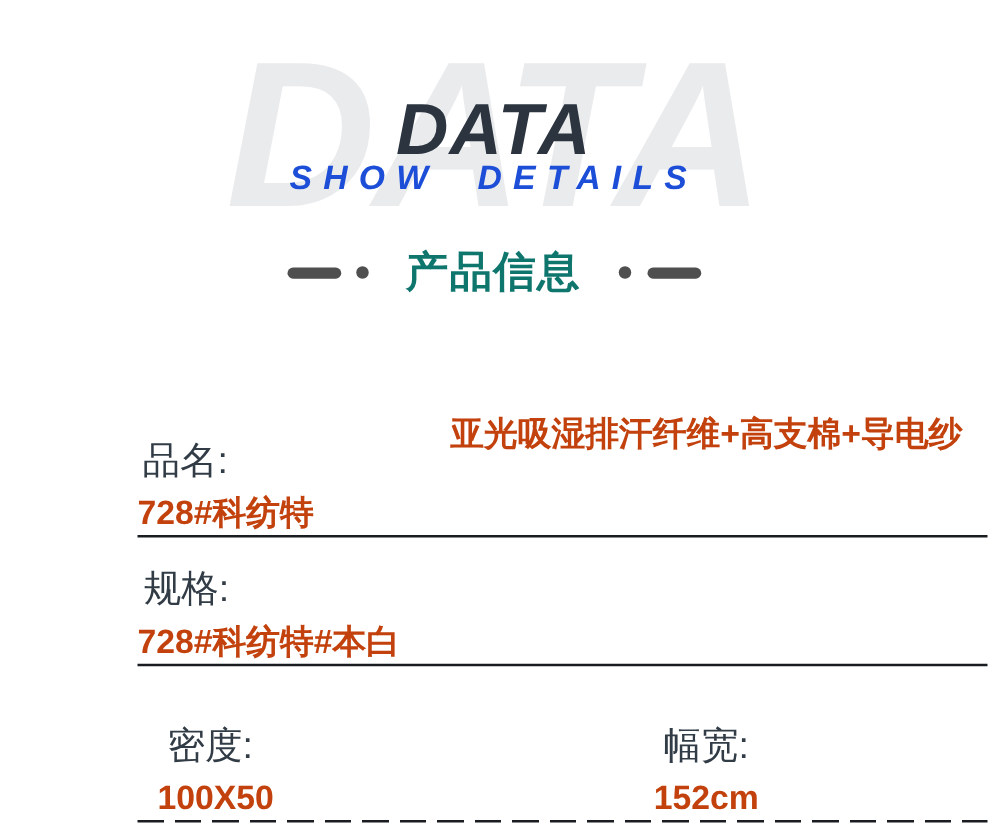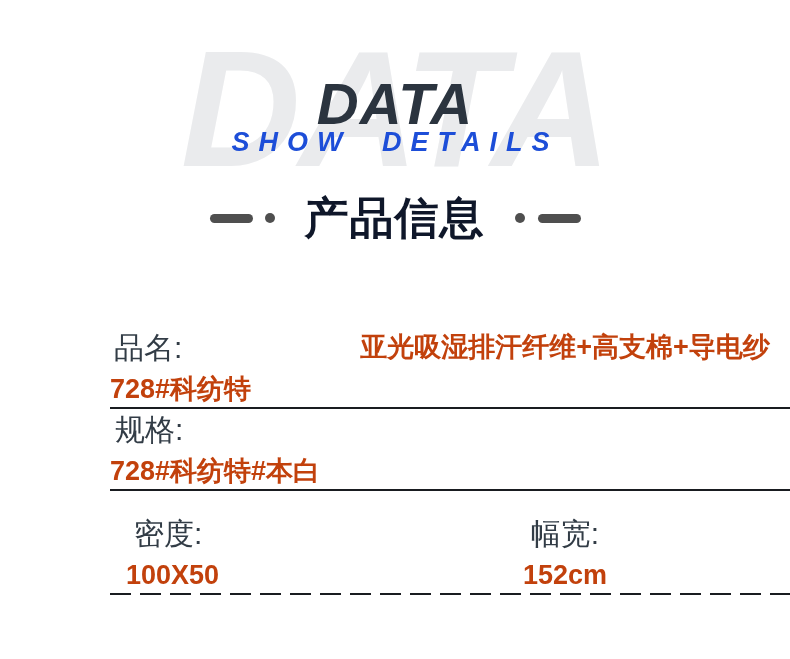--- a/index.html
+++ b/index.html
@@ -55,23 +55,23 @@
     width: 43px; height: 9px; border-radius: 5px;
     background: #4f4f4f;
   }
   .hdr-dot {
     width: 10px; height: 10px; border-radius: 50%;
     background: #4f4f4f;
   }
   .hdr-dot.left  { margin-left: 12px; margin-right: 30px; }
   .hdr-dot.right { margin-left: 30px; margin-right: 13px; }
   .section-title {
-    font-size: 44px; line-height: 52px;
+    font-size: 34px; line-height: 52px;
     font-weight: 900;
-    color: #0f172a;
+    color: #0f766e;
     letter-spacing: 1px;
     white-space: nowrap;
   }
 
   
   .info { margin-top: 83px; position: relative; z-index: 2; }
   .row {
     position: relative;
     display: grid;
     grid-template-columns: 350px 1fr;
@@ -79,20 +79,21 @@
   .row.r2 { }
   .row.r3 { padding-top: 22px; }
   .cell-left  { padding-left: 110px; text-align: left; }
   .cell-right { text-align: center; padding-right: 10px; }
   .label {
     display: block;
     font-size: 30px; line-height: 42px;
     font-weight: 500;
     color: #323c46;
     white-space: nowrap;
+    margin-top: 21px;
   }
   .value {
     display: block;
     font-size: 27px; line-height: 40px;
     font-weight: 700;
     color: #c2410c;
     white-space: nowrap;
   }
   .row.r1 .cell-left .label { margin-left: 4px; }
   .row.r2 .cell-left .label { margin-left: 5px; }

